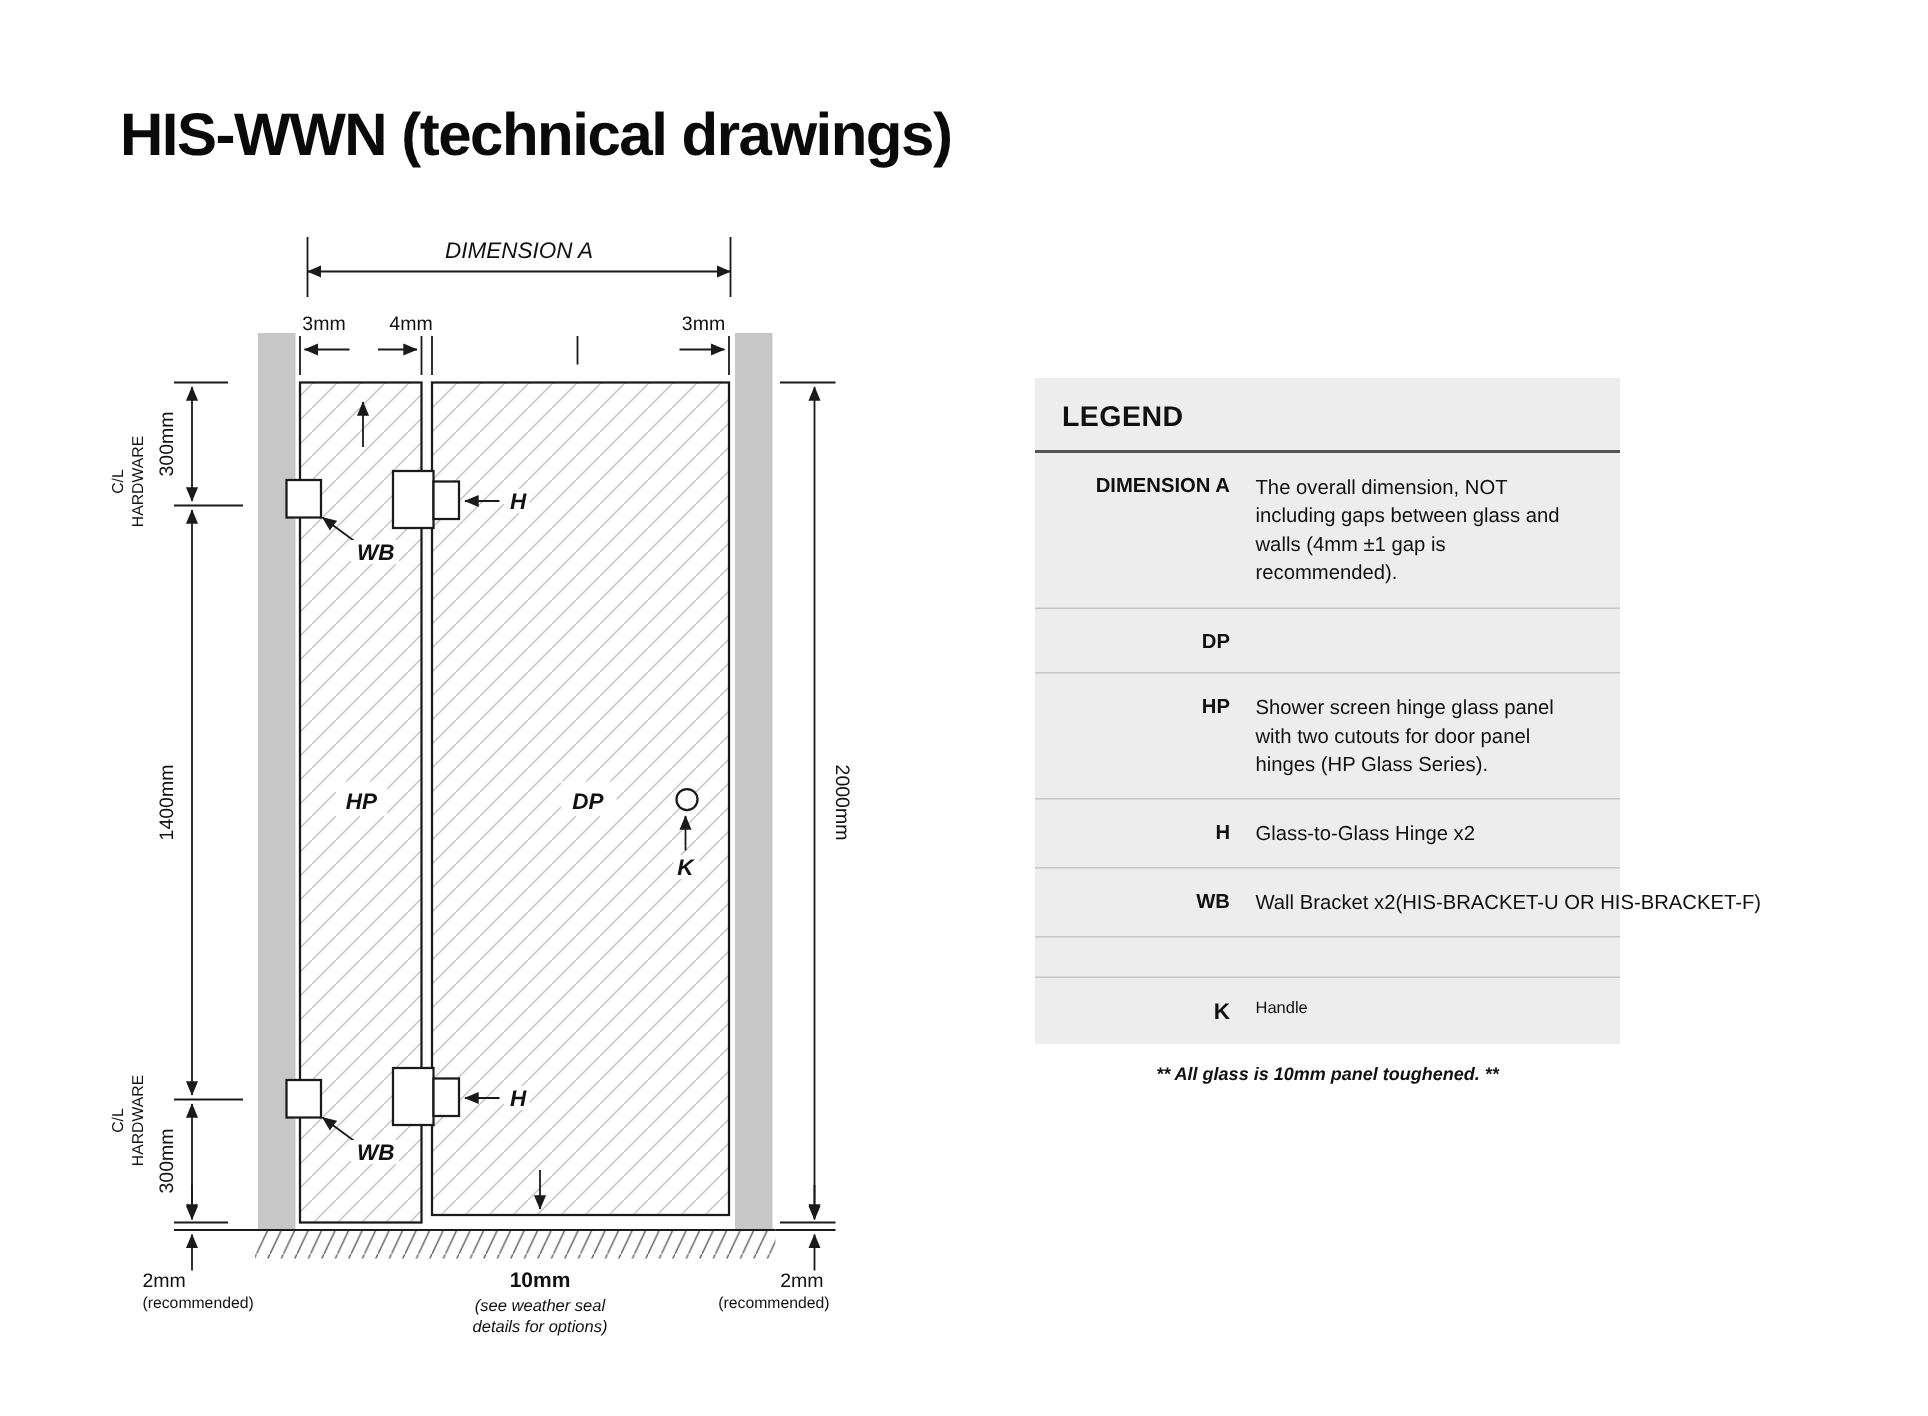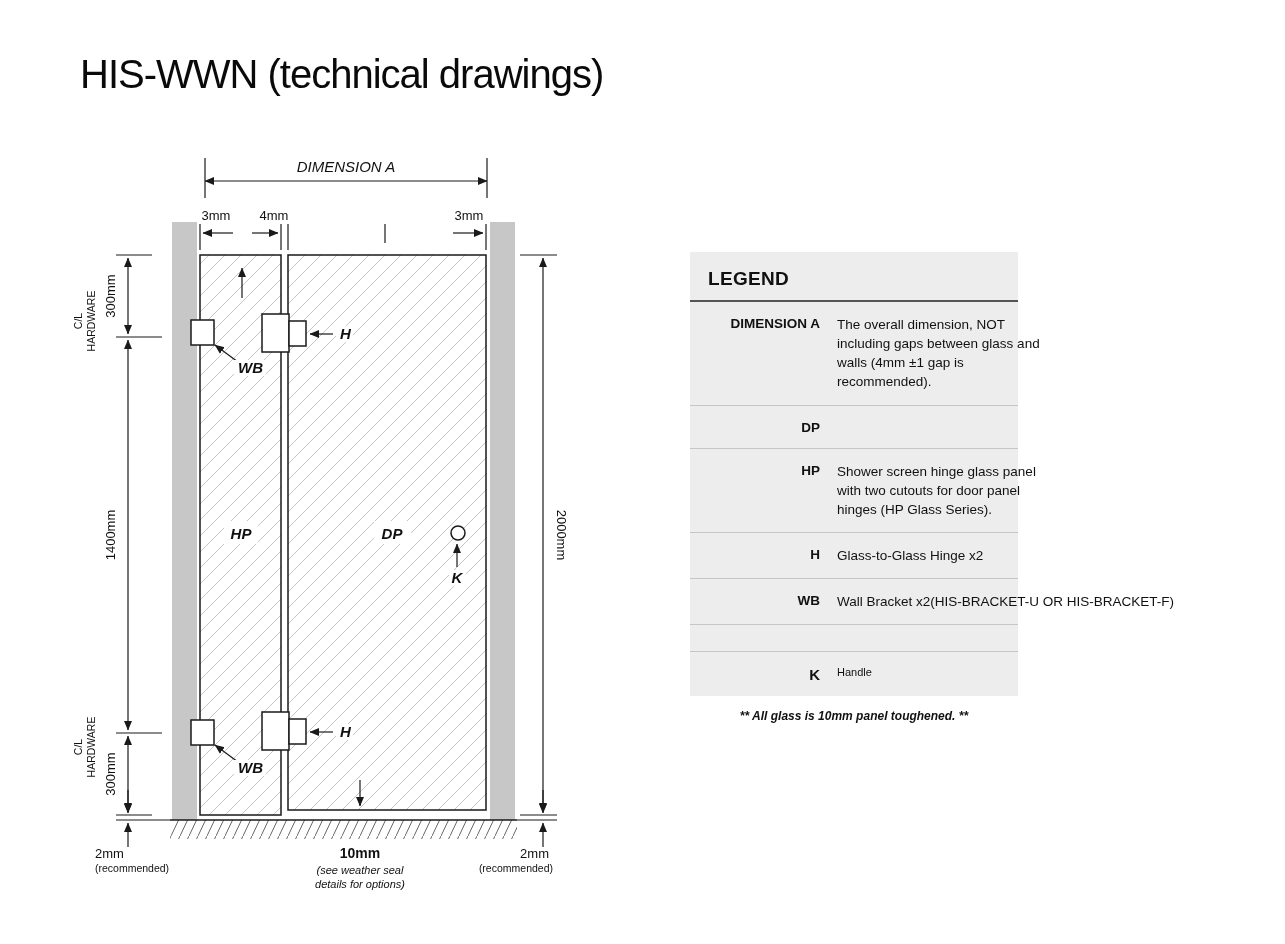--- a/index.html
+++ b/index.html
@@ -5,34 +5,34 @@
   * { margin:0; padding:0; box-sizing:border-box; }
   html,body { width:1285px; height:944px; }
   body {
     background:#ffffff;
     font-family:"Liberation Sans", sans-serif;
     color:#111;
     position:relative;
     overflow:hidden;
   }
   .page-title {
-    position:absolute; left:80px; top:52px;
-    font-size:40px; font-weight:normal; letter-spacing:-1px;
+    position:absolute; left:80px; top:68px;
+    font-size:40px; font-weight:bold; letter-spacing:-1px;
     color:#0a0a0a;
   }
   svg.drawing { position:absolute; left:0; top:0; }
   svg text { font-family:"Liberation Sans", sans-serif; fill:#111; }
   .dim   { font-size:13px; }
   .dim-b { font-size:14px; font-weight:bold; }
   .dima  { font-size:15px; font-style:italic; }
   .lbl   { font-size:15px; font-weight:bold; font-style:italic; }
   .small { font-size:10.5px; }
   .note-i{ font-size:11px; font-style:italic; }
 
-  .legend-wrap { position:absolute; left:690px; top:252px; width:328px; }
+  .legend-wrap { position:absolute; left:690px; top:252px; width:390px; }
   .legend-panel { background:#ededed; padding-top:16px; }
   .legend-title {
     font-size:19px; font-weight:bold; letter-spacing:0.3px;
     padding:0 0 10px 18px;
     border-bottom:2px solid #555;
   }
   .legend-row { display:flex; padding:13px 0 13px 10px; }
   .legend-row + .legend-row { border-top:1px solid #c6c6c6; }
   .legend-row .term {
     flex:none; width:120px; text-align:right;

